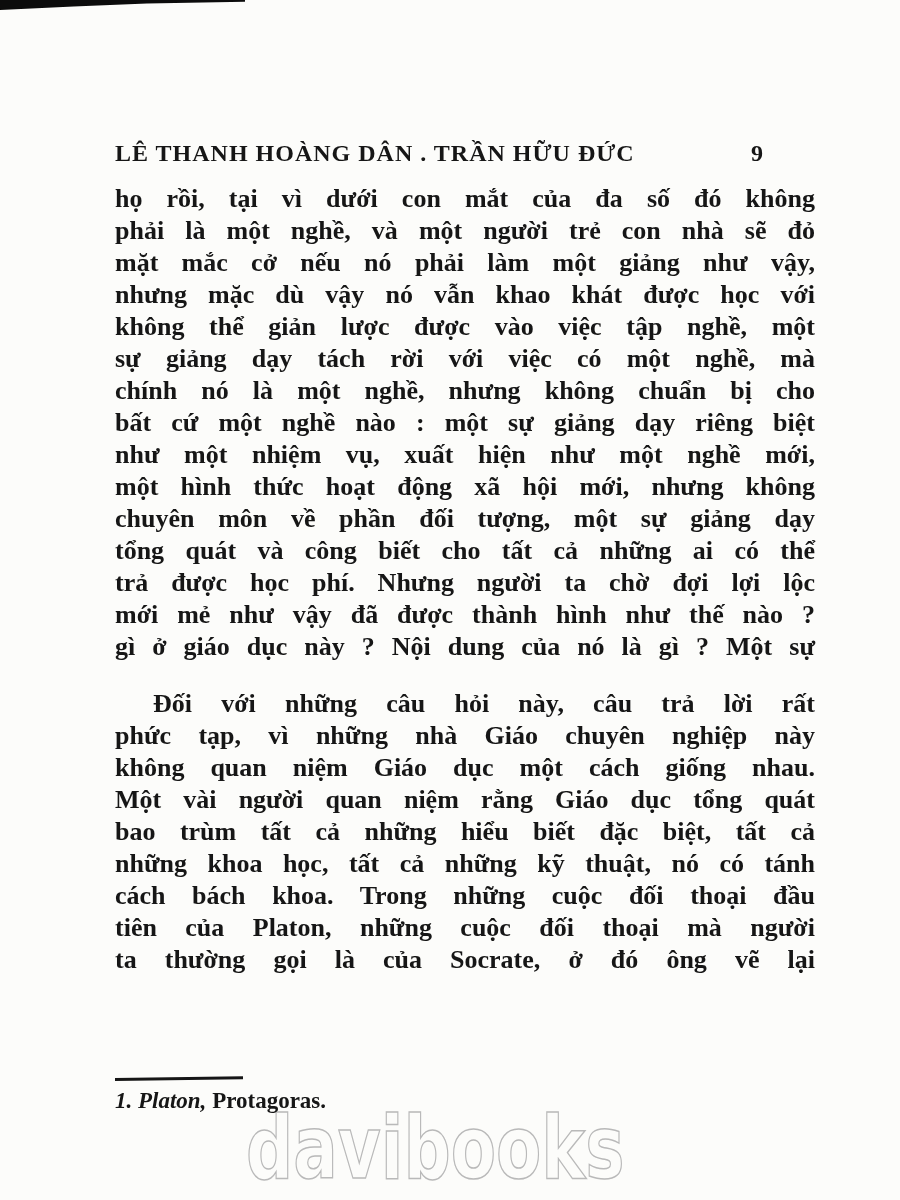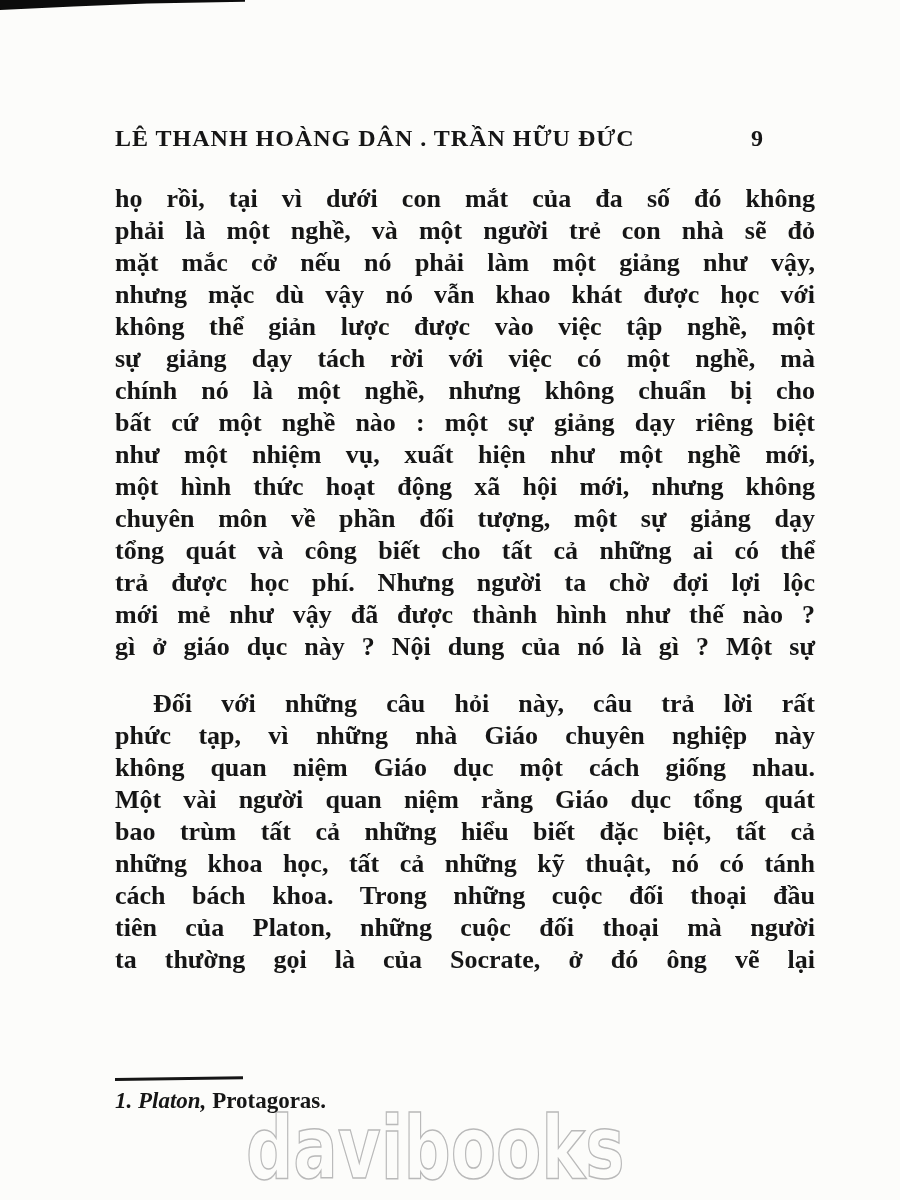--- a/index.html
+++ b/index.html
@@ -11,21 +11,21 @@
     font-family:"Liberation Serif","DejaVu Serif",serif;
     overflow:hidden;
   }
   .scan-artifact {
     position:absolute; top:0; left:0;
     width:245px; height:10px;
     background:#0c0c0c;
     clip-path:polygon(0 0, 100% 0, 100% 18%, 60% 35%, 30% 65%, 0 100%);
   }
   .header {
-    position:absolute; left:115px; top:125px; width:700px;
+    position:absolute; left:115px; top:140px; width:700px;
     display:flex; justify-content:space-between; align-items:baseline;
     font-weight:bold; font-size:24px; letter-spacing:1px;
     z-index:2;
   }
   .pagenum { margin-right:52px; letter-spacing:0; }
   .body-text {
     position:absolute; left:115px; top:183px; width:700px;
     font-size:26px; font-weight:bold; line-height:32px;
     z-index:2;
   }

